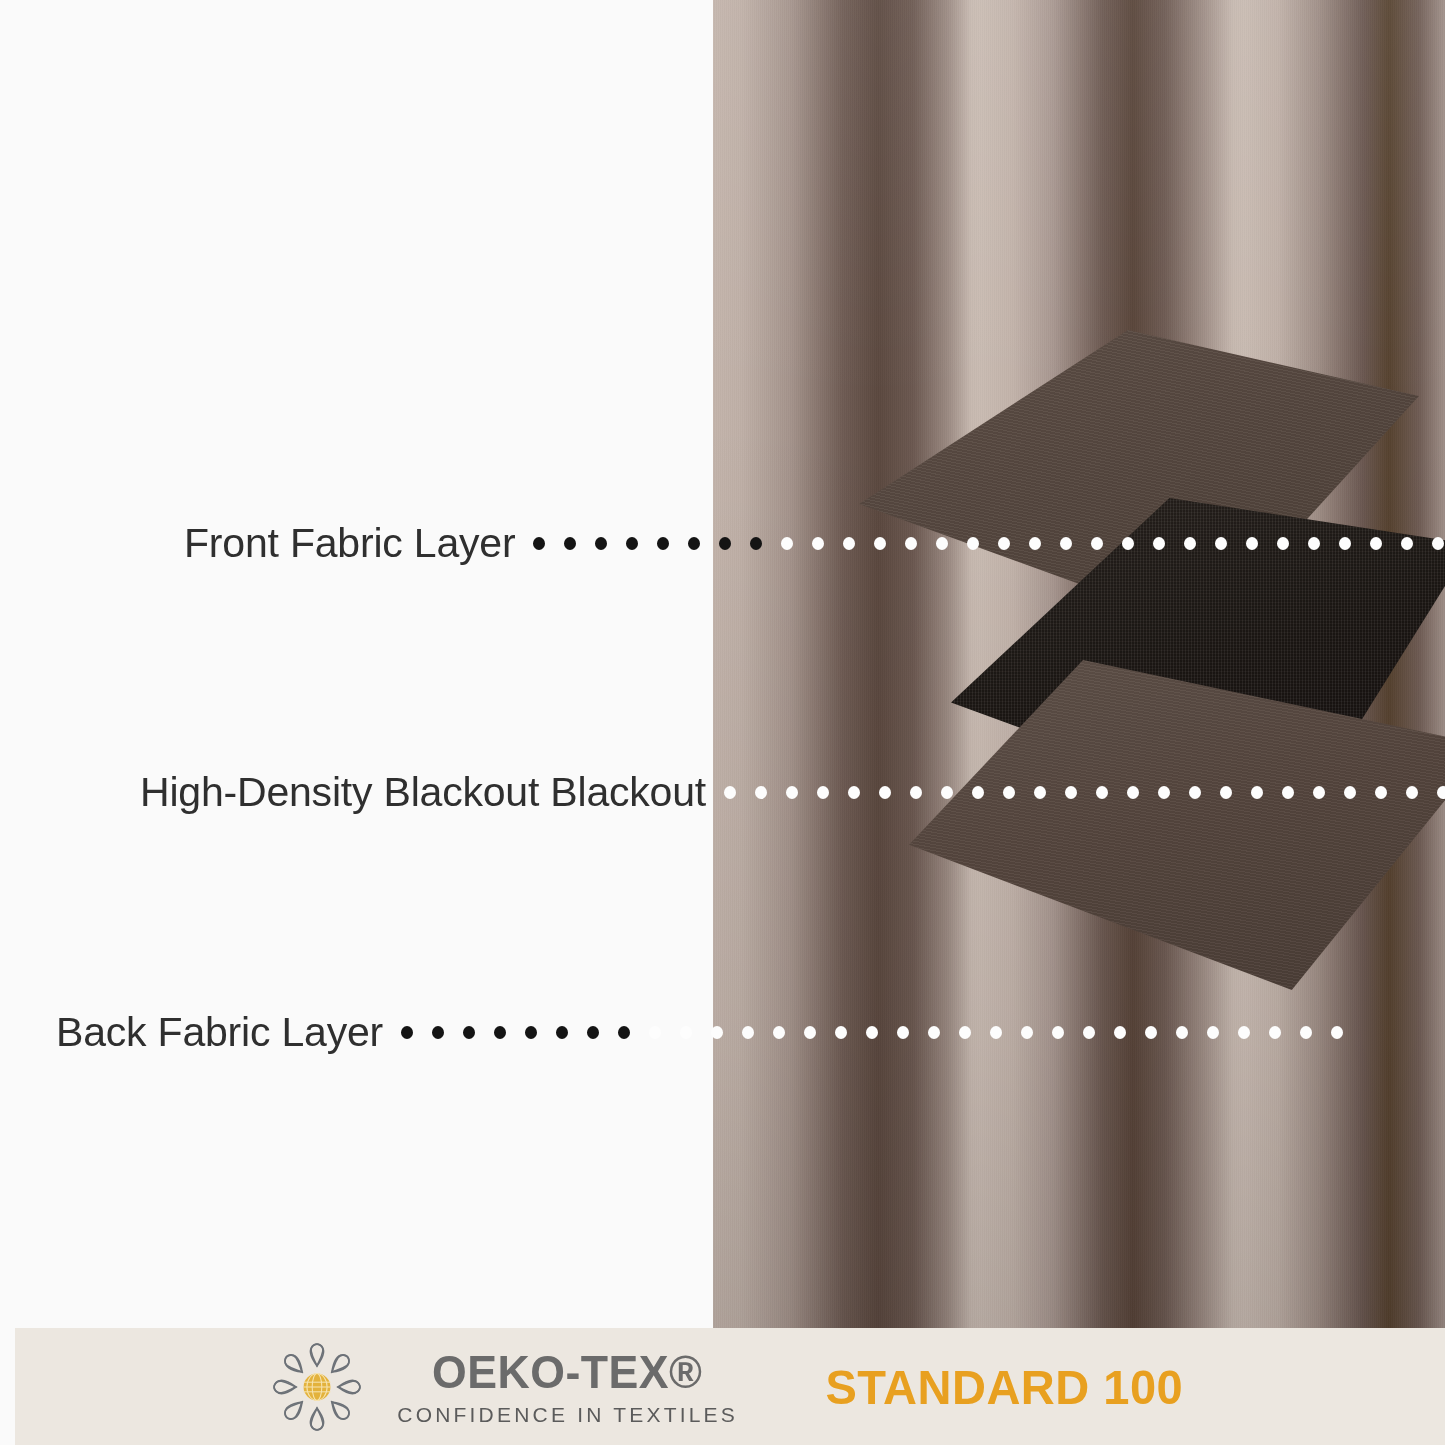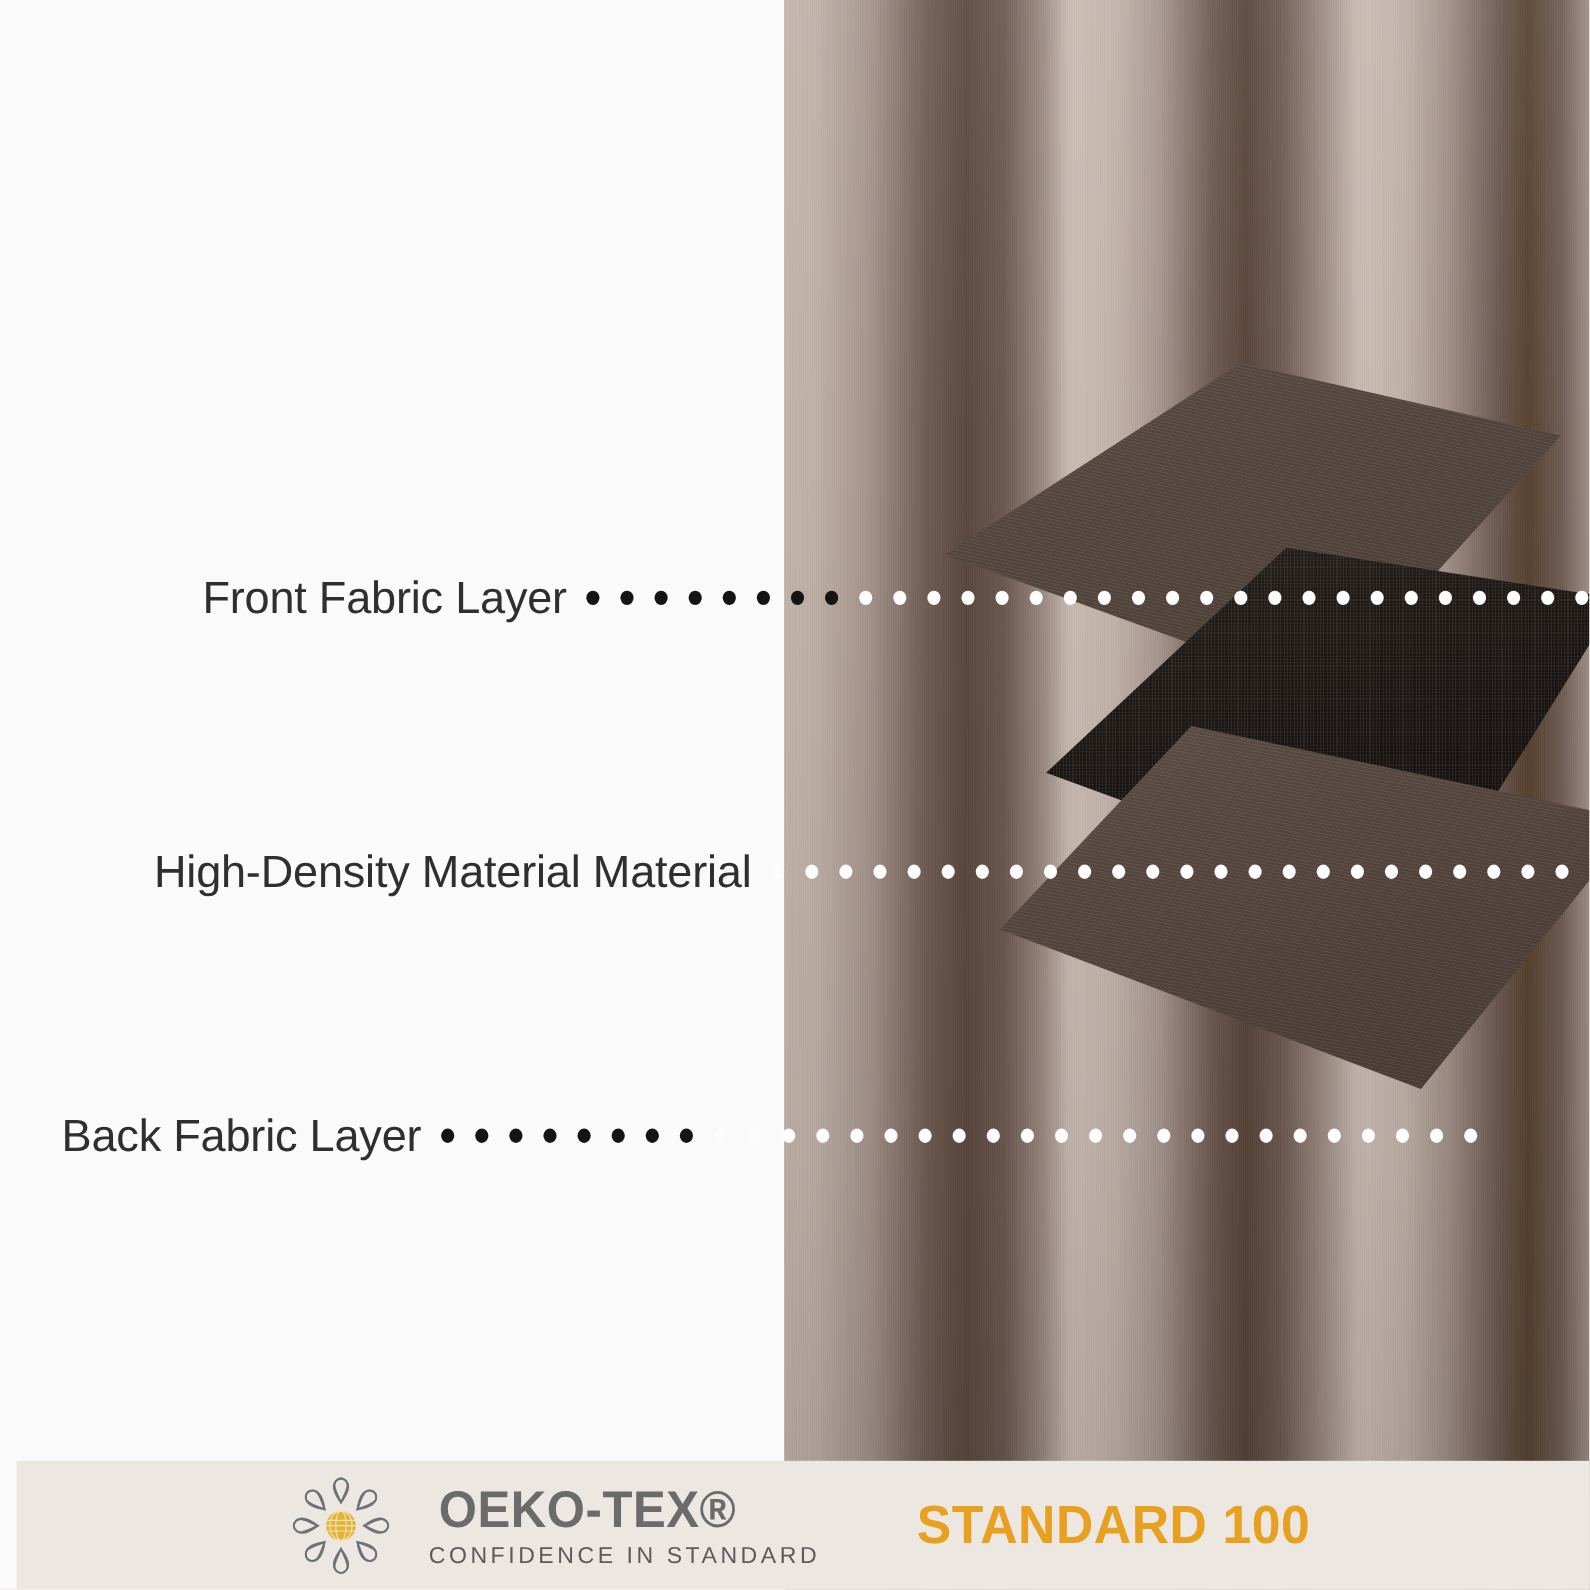--- a/index.html
+++ b/index.html
@@ -200,20 +200,21 @@
     align-items:center;
     gap:28px;
   }
   .mandala{
     width:96px; height:96px;
     display:block;
   }
   .oeko-text{
     display:flex;
     flex-direction:column;
+    align-items:center;
     line-height:1;
     margin-left:4px;
   }
   .oeko-word{
     font-size:47px;
     font-weight:bold;
     color:#6b6b6b;
     letter-spacing:0.5px;
     white-space:nowrap;
     font-family:"Liberation Sans", sans-serif;
@@ -294,21 +295,21 @@
           <div class="dot light" style="left: 806px;"></div>
           <div class="dot light" style="left: 837px;"></div>
           <div class="dot light" style="left: 868px;"></div>
           <div class="dot light" style="left: 899px;"></div>
           <div class="dot light" style="left: 930px;"></div>
         </div>
     </div>
   </div>
 
   <div class="callout c2">
-    <div class="label">High-Density Material Material</div>
+    <div class="label">High-Density Blackout Blackout</div>
     <div class="leader">
       <div class="dots">
           <div class="dot light" style="left: 0px;"></div>
           <div class="dot light" style="left: 31px;"></div>
           <div class="dot light" style="left: 62px;"></div>
           <div class="dot light" style="left: 93px;"></div>
           <div class="dot light" style="left: 124px;"></div>
           <div class="dot light" style="left: 155px;"></div>
           <div class="dot light" style="left: 186px;"></div>
           <div class="dot light" style="left: 217px;"></div>
@@ -395,20 +396,20 @@
             <line x1="36" y1="50" x2="64" y2="50"></line>
             <line x1="36" y1="55" x2="64" y2="55"></line>
             <ellipse cx="50" cy="50" rx="5" ry="14"></ellipse>
             <ellipse cx="50" cy="50" rx="10.5" ry="14"></ellipse>
           </g>
         </g>
       </svg>
 
       <div class="oeko-text">
         <div class="oeko-word">OEKO-TEX®</div>
-        <div class="oeko-tag">CONFIDENCE IN STANDARD</div>
+        <div class="oeko-tag">CONFIDENCE IN TEXTILES</div>
       </div>
 
       <div class="std">STANDARD 100</div>
     </div>
   </div>
 
 </div>
 
 </body></html>

